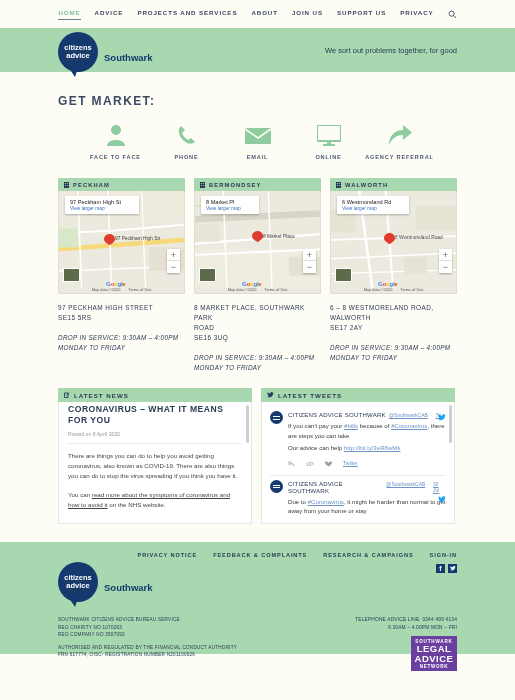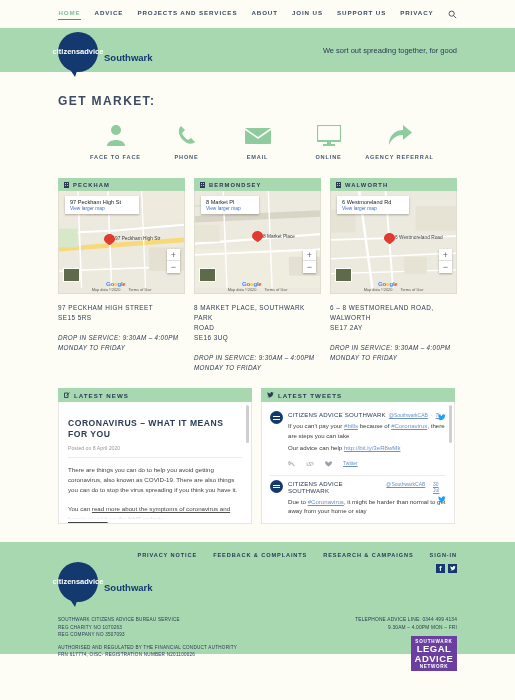--- a/index.html
+++ b/index.html
@@ -37,22 +37,22 @@
     background: #a7d8b0;
     height: 44px;
     position: relative;
     display: flex;
     align-items: center;
   }
   .logo-wrap { position: absolute; left: 58px; top: 4px; display:flex; align-items:center; gap:6px; }
   .logo-bubble {
     width: 40px; height: 40px; border-radius: 50%;
     background: #13396e; position: relative;
-    display: flex; 
-    align-items: center; justify-content: center;
+    display: flex; flex-direction: column;
+    align-items: center; justify-content: center; text-decoration: underline;
   }
   .logo-bubble:after {
     content: ""; position: absolute; bottom: -5px; left: 11px;
     border-left: 6px solid transparent; border-right: 3px solid transparent;
     border-top: 9px solid #13396e;
   }
   .logo-bubble span {
     color: #fff; font-weight: bold; font-size: 7.5px; line-height: 8.5px;
   }
   .brandname { color: #13396e; font-weight: bold; font-size: 9.5px; margin-top: 10px;}
@@ -144,21 +144,21 @@
   .panel-head {
     background: #a7d8b0; height: 14px; display: flex; align-items: center;
     gap: 4px; padding-left: 6px;
   }
   .panel-head .ttl {
     font-size: 6.2px; font-weight: bold; letter-spacing: 1px; color: #2b3a55;
   }
   .panel-body {
     background: #fff; border: 1px solid #e6e6e6; border-top: none;
     height: 122px; overflow: hidden; position: relative;
-    padding: 16px 9px;
+    padding: 2px 9px;
   }
   .scrollbar {
     position: absolute; right: 2px; top: 3px; width: 3px; height: 38px;
     background: #cfcfcf; border-radius: 2px;
   }
   .news-title {
     font-size: 8.6px; font-weight: bold; letter-spacing: 0.5px;
     line-height: 11px; color: #2b3a55;
   }
   .news-date { font-size: 5.2px; color: #9a9a9a; margin-top: 5px; }
@@ -243,21 +243,21 @@
 </div>
 
 <div class="brandbar">
   <div class="logo-wrap">
     <div class="logo-bubble">
       <span>citizens</span>
       <span>advice</span>
     </div>
     <div class="brandname">Southwark</div>
   </div>
-  <div class="tagline">We sort out spreading together, for good</div>
+  <div class="tagline">We sort out problems together, for good</div>
 </div>
 
 <div class="main">
 
   <div class="section-title">GET MARKET:</div>
 
   <div class="advice-row">
     <div class="advice-item">
       <div class="advice-icon">
         <svg width="20" height="22" viewBox="0 0 20 22">

